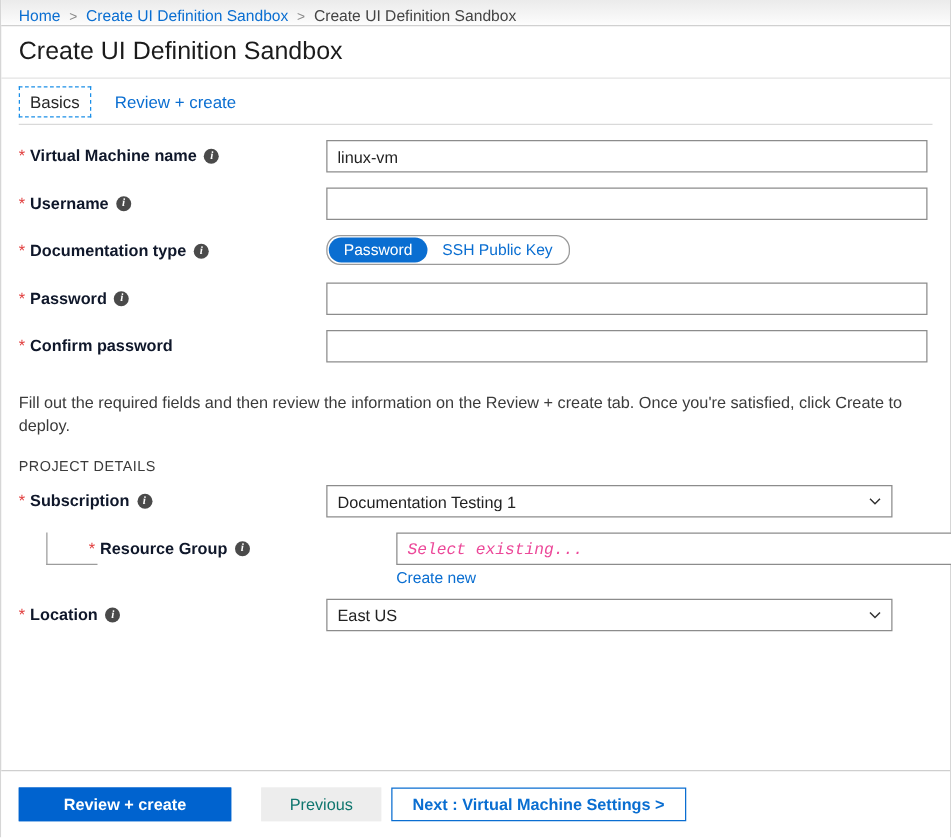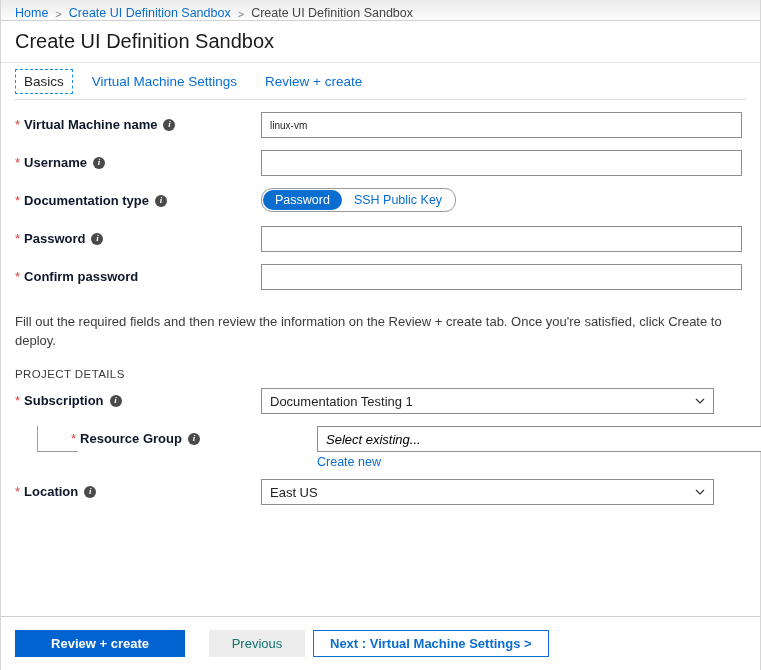--- a/index.html
+++ b/index.html
@@ -155,21 +155,21 @@
     cursor: pointer;
     flex: 0 0 auto;
   }
 
   .txtbox {
     box-sizing: border-box;
     width: 481px;
     height: 26px;
     border: 1px solid #8c8c8c;
     background: #fff;
-    font-size: 10px;
+    font-size: 13px;
     color: #222;
     padding: 0 8px;
     line-height: 24px;
     font-family: "Liberation Sans", sans-serif;
     outline: none;
   }
   .txtbox::placeholder {
     color: #767676;
     font-style: italic;
   }
@@ -183,22 +183,23 @@
     font-size: 13px;
     color: #222;
     padding: 0 8px;
     display: flex;
     align-items: center;
     justify-content: space-between;
     cursor: pointer;
   }
   .selectbox .val { white-space: nowrap; overflow: hidden; }
   .selectbox .val.placeholder {
-    color: #000000;
+    color: #ec4899;
     font-style: italic;
+    font-family: Liberation Mono, monospace;
   }
   .chev {
     width: 10px;
     height: 10px;
     flex: 0 0 auto;
     margin-left: 6px;
   }
   .chev svg { display: block; }
 
   
@@ -332,23 +333,20 @@
 
   <div class="title-bar">
     <span class="page-title">Create UI Definition Sandbox</span>
   </div>
 
   <div class="tabs-wrap">
     <div class="tab active">
       <span>Basics</span>
     </div>
     <div class="tab">
-      <span>Virtual Machine Settings</span>
-    </div>
-    <div class="tab">
       <span>Review + create</span>
     </div>
   </div>
 
   <div class="form-area">
 
     <div class="row">
       <div class="label-col">
         <span class="req">*</span>
         <span class="lbl-text">Virtual Machine name</span>

